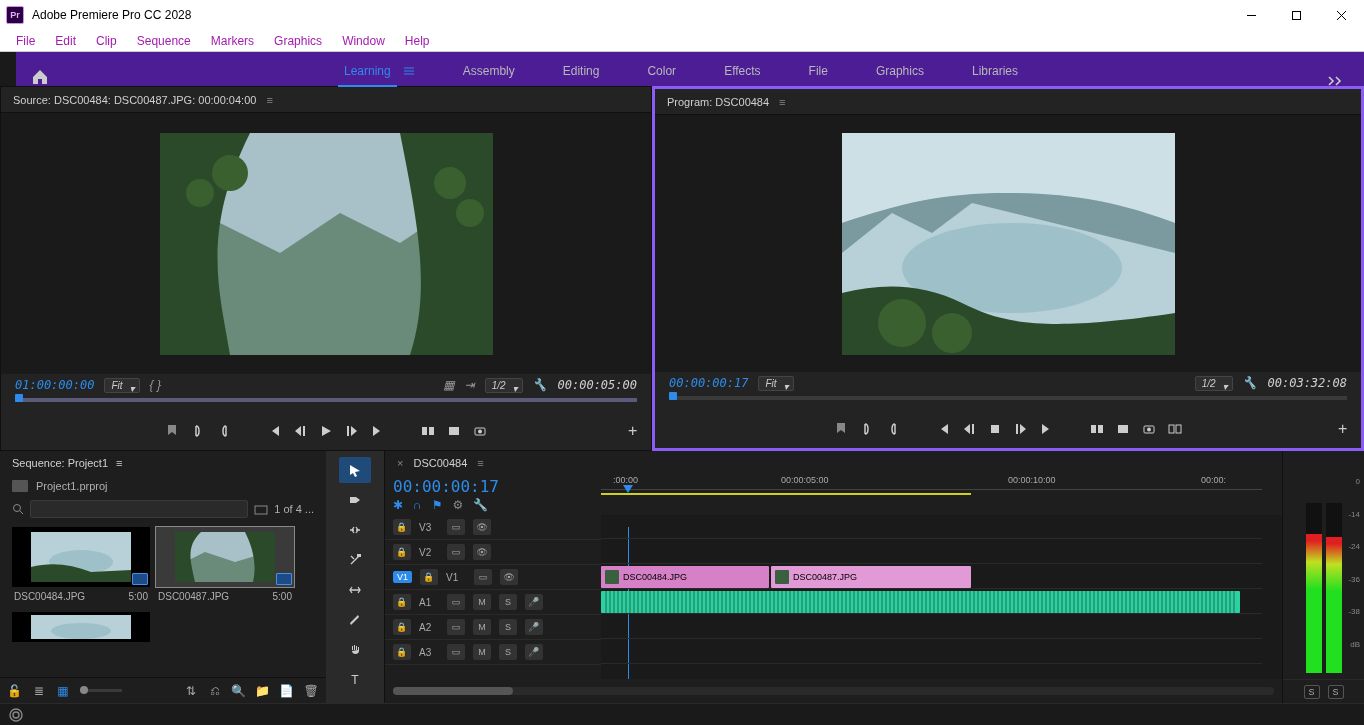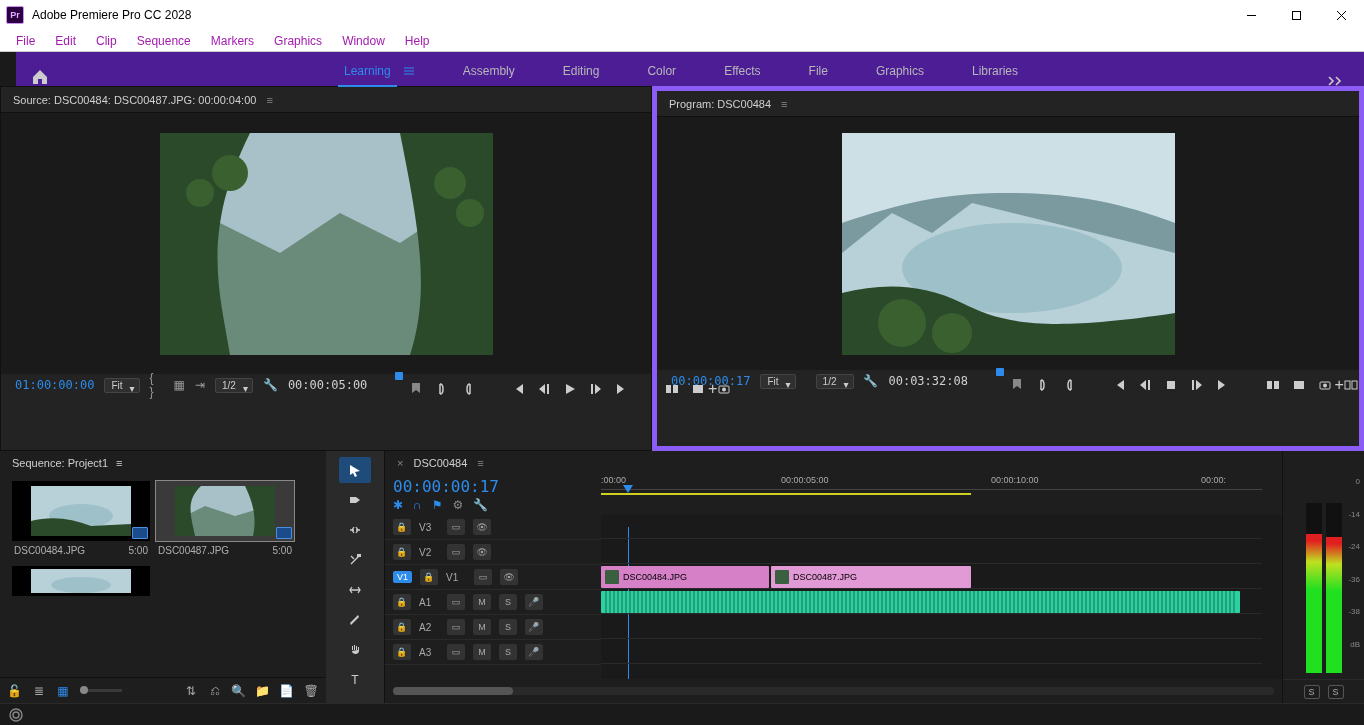--- a/index.html
+++ b/index.html
@@ -23,28 +23,28 @@
 .home-icon-slot { width: 48px; display: flex; align-items: center; justify-content: center; }
 .workspace-tabs { flex: 1; display: flex; align-items: center; justify-content: flex-start; padding-left: 280px; gap: 48px; }
 .workspace-tab { color: #b8b8b8; font-size: 12px; padding: 8px 0; position: relative; }
 .workspace-tab.active { color: #2d8ceb; }
 .workspace-tab.active::after { content: ""; position: absolute; bottom: -1px; left: -6px; right: -6px; height: 2px; background: #2d8ceb; }
 .workspace-overflow { padding: 0 20px; }
 
 
 .main { display: grid; grid-template-columns: 652px 712px; height: 365px; }
 .panel { background: #232323; border: 1px solid #101010; display: flex; flex-direction: column; }
-.panel.program { border: 5px solid #8b5cf6; }
+.panel.program { border: 3px solid #8b5cf6; }
 .panel-tab { height: 26px; display: flex; align-items: center; padding: 0 12px; gap: 10px; border-bottom: 1px solid #101010; font-size: 11px; color: #d0d0d0; }
 .panel-tab .hamb { color: #888; }
 .monitor-wrap { flex: 1; display: flex; align-items: center; justify-content: center; background: #1a1a1a; padding: 4px; }
 .monitor { width: 333px; height: 222px; background: #000; overflow: hidden; position: relative; }
 .mountain-svg { width: 100%; height: 100%; display: block; }
 
-.monitor-footer { height: 76px; display: flex; flex-direction: row; }
+.monitor-footer { height: 76px; display: flex; flex-direction: column; font-style: italic; }
 .mf-row1 { height: 22px; display: flex; align-items: center; padding: 0 14px; gap: 10px; }
 .timecode { color: #2d8ceb; font-size: 12px; font-family: "Consolas", monospace; }
 .timecode-right { color: #d0d0d0; font-size: 12px; font-family: "Consolas", monospace; margin-left: auto; }
 .fit-select { background: #2f2f2f; border: 1px solid #444; color: #ccc; font-size: 10px; padding: 1px 16px 1px 6px; border-radius: 2px; position: relative; }
 .dd-caret { position: absolute; right: 4px; top: 4px; }
 .small-icon { color: #999; }
 .mf-row2 { height: 20px; padding: 0 14px; position: relative; }
 .scrubber { position: relative; height: 4px; background: #3a3a3a; margin-top: 2px; }
 .playhead { position: absolute; top: -4px; width: 10px; height: 12px; left: 0; }
 .playhead-knob { width: 8px; height: 8px; background: #2d8ceb; border-radius: 1px; }
@@ -362,20 +362,37 @@
   </div>
 </div>
 
 <div class="lower">
 
   <div class="project-panel">
     <div class="project-panel-tab">
       <span>Sequence: Project1</span>
       <span class="hamb">≡</span>
     </div>
+    <div class="project-name-row">
+      <svg width="16" height="12" viewBox="0 0 16 12">
+          <rect width="16" height="12" rx="1" fill="#555"></rect>
+        </svg>
+      <span>Project1.prproj</span>
+    </div>
+    <div class="search-row">
+      <svg width="12" height="12" viewBox="0 0 12 12">
+          <circle cx="5" cy="5" r="3.5" fill="none" stroke="#888"></circle>
+          <line x1="8" y1="8" x2="11" y2="11" stroke="#888"></line>
+        </svg>
+      <input class="search-input" placeholder="" style="">
+      <svg width="14" height="12" viewBox="0 0 14 12">
+          <rect x="1" y="3" width="12" height="8" fill="none" stroke="#888"></rect>
+        </svg>
+      <span class="bin-count">1 of 4 ...</span>
+    </div>
     <div class="thumbs-area">
       <div class="thumb-card">
         <div class="thumb-img">
           <svg width="100" height="50" viewBox="0 0 100 50">
               <rect width="100" height="50" fill="#b8d0d8"></rect>
               <ellipse cx="50" cy="30" rx="32" ry="12" fill="#9ec0c8"></ellipse>
               <path d="M0 50 L0 35 C20 30 40 32 60 40 L100 38 L100 50 Z" fill="#2a4a2a"></path>
             </svg>
           <div class="thumb-badge"></div>
         </div>
@@ -481,23 +498,23 @@
         <div class="tl-icons-row">
           <span>✱</span>
           <span>∩</span>
           <span>⚑</span>
           <span class="gray">⚙</span>
           <span class="gray">🔧</span>
         </div>
       </div>
       <div class="tl-ruler">
         <div class="ruler-line"></div>
-        <div class="ruler-label" style="left:0">:00:00</div>
+        <div class="ruler-label" style="left:12px">:00:00</div>
         <div class="ruler-label" style="left:180px">00:00:05:00</div>
-        <div class="ruler-label" style="left:390px">00:00:10:00</div>
+        <div class="ruler-label" style="left:407px">00:00:10:00</div>
         <div class="ruler-label" style="left:600px">00:00:</div>
         <div class="ruler-yellow" style="left:0;width:370px"></div>
         <div class="tl-playhead-flag" style="left:22px"></div>
       </div>
     </div>
     <div class="tracks">
       <div class="track-headers">
         <div class="track-row">
             <span class="tbtn">🔒</span>
             <span class="label">V3</span>

